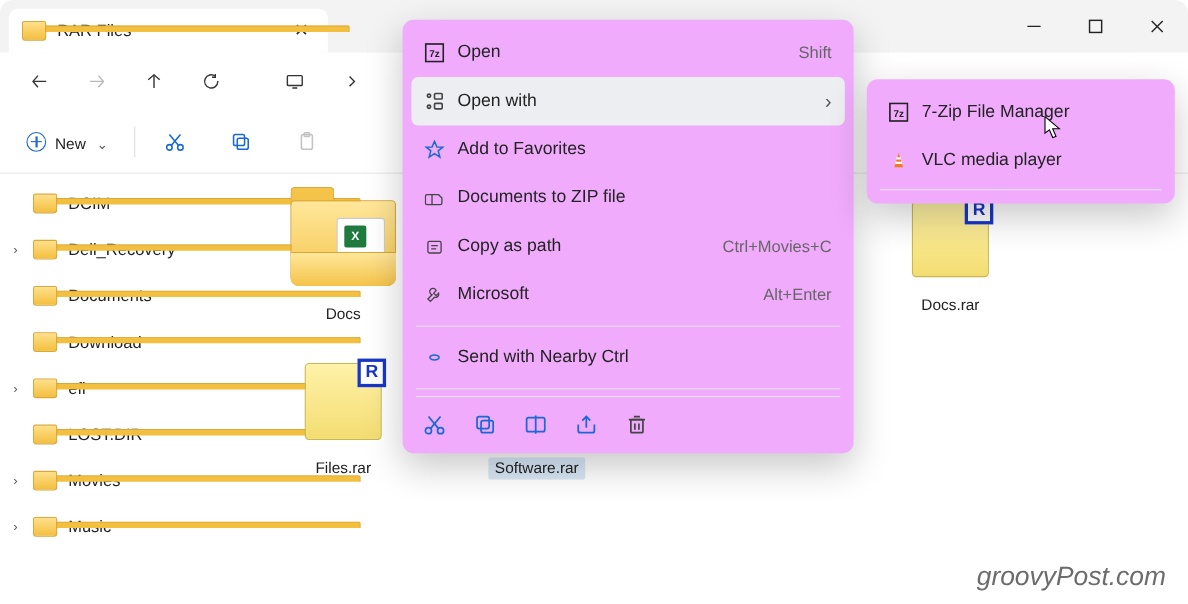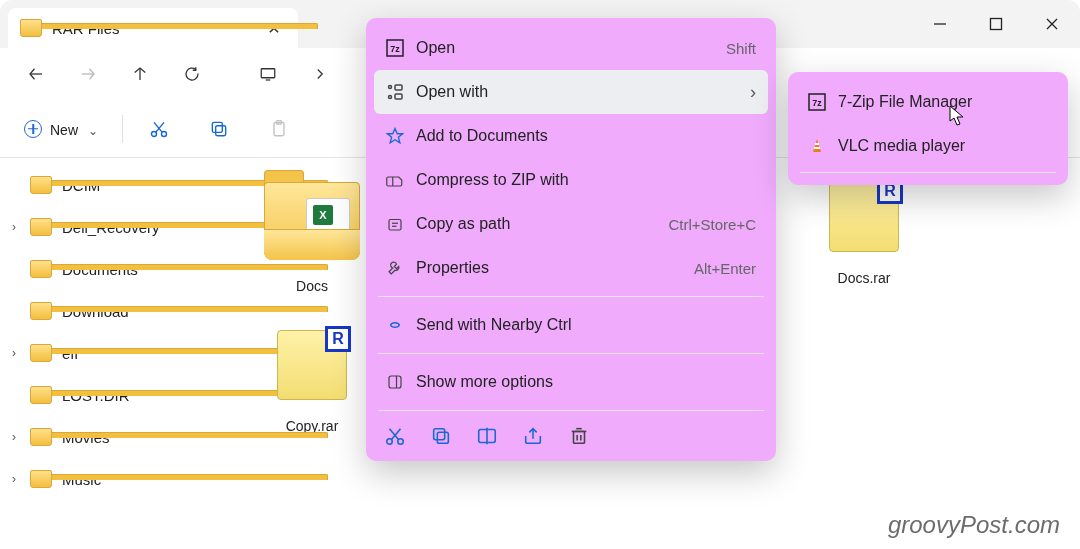--- a/index.html
+++ b/index.html
@@ -291,21 +291,21 @@
       <div class="lbl-wrap"><span class="lbl">Docs.rar</span></div>
     </div>
 
     <div class="item">
       <div class="thumb-wrap">
           <div class="rar">
             <div class="base"></div>
             <div class="badge">R</div>
           </div>
         </div>
-      <div class="lbl-wrap"><span class="lbl">Copy.rar</span></div>
+      <div class="lbl-wrap"><span class="lbl">Files.rar</span></div>
     </div>
 
     <div class="item selected">
       <div class="thumb-wrap">
           <div class="rar">
             <div class="base"></div>
             <div class="badge">R</div>
           </div>
         </div>
       <div class="lbl-wrap"><span class="lbl">Software.rar</span></div>
@@ -335,71 +335,62 @@
       </span>
     <span class="lbl">Open with</span>
     <span class="sub">›</span>
   </div>
   <div class="mrow">
     <span class="ico">
         <svg width="18" height="18" viewBox="0 0 24 24" fill="none" stroke="#1868d6" stroke-width="1.8">
           <polygon points="12,2 15,9 22,9 16.5,13.5 18.5,21 12,17 5.5,21 7.5,13.5 2,9 9,9"></polygon>
         </svg>
       </span>
-    <span class="lbl">Add to Documents</span>
+    <span class="lbl">Add to Favorites</span>
   </div>
   <div class="mrow">
     <span class="ico">
         <svg width="18" height="18" viewBox="0 0 24 24" fill="none" stroke="#444" stroke-width="1.6">
           <path d="M3 8 h14 l4 4 v6 a2 2 0 0 1 -2 2 H3 a2 2 0 0 1 -2 -2 V10 a2 2 0 0 1 2 -2 z"></path>
           <line x1="9" y1="8" x2="9" y2="20"></line>
         </svg>
       </span>
-    <span class="lbl">Compress to ZIP with</span>
+    <span class="lbl">Documents to ZIP file</span>
   </div>
   <div class="mrow">
     <span class="ico">
         <svg width="18" height="18" viewBox="0 0 24 24" fill="none" stroke="#444" stroke-width="1.6">
           <rect x="4" y="6" width="16" height="14" rx="2"></rect>
           <line x1="8" y1="11" x2="16" y2="11"></line>
           <line x1="8" y1="15" x2="14" y2="15"></line>
         </svg>
       </span>
     <span class="lbl">Copy as path</span>
-    <span class="shortcut">Ctrl+Store+C</span>
+    <span class="shortcut">Ctrl+Movies+C</span>
   </div>
   <div class="mrow">
     <span class="ico">
         <svg width="18" height="18" viewBox="0 0 24 24" fill="none" stroke="#444" stroke-width="1.6">
           <path d="M14 7a4 4 0 1 0-5 5l-5 5 3 3 5-5a4 4 0 0 0 5-5l-3 3-3-3z"></path>
         </svg>
       </span>
-    <span class="lbl">Properties</span>
+    <span class="lbl">Microsoft</span>
     <span class="shortcut">Alt+Enter</span>
   </div>
   <div class="msep"></div>
   <div class="mrow">
     <span class="ico">
         <svg width="18" height="18" viewBox="0 0 24 24" fill="none" stroke="#1868d6" stroke-width="1.8">
           <path d="M6 12c2-4 10-4 12 0"></path>
           <path d="M6 12c2 4 10 4 12 0"></path>
         </svg>
       </span>
     <span class="lbl">Send with Nearby Ctrl</span>
   </div>
   <div class="msep"></div>
-  <div class="mrow">
-    <span class="ico">
-        <svg width="18" height="18" viewBox="0 0 24 24" fill="none" stroke="#444" stroke-width="1.6">
-          <rect x="4" y="4" width="16" height="16" rx="3"></rect>
-          <line x1="14" y1="4" x2="14" y2="20"></line>
-        </svg>
-      </span>
-    <span class="lbl">Show more options</span>
-  </div>
   <div class="msep"></div>
   <div class="iconbar">
     <span><svg viewBox="0 0 24 24" fill="none" stroke="#1868d6" stroke-width="1.7">
           <circle cx="6" cy="18" r="3"></circle>
           <circle cx="18" cy="18" r="3"></circle>
           <line x1="8" y1="16" x2="18" y2="4"></line>
           <line x1="16" y1="16" x2="6" y2="4"></line>
         </svg></span>
     <span><svg viewBox="0 0 24 24" fill="none" stroke="#1868d6" stroke-width="1.7">
           <rect x="8" y="8" width="12" height="12" rx="2"></rect>

